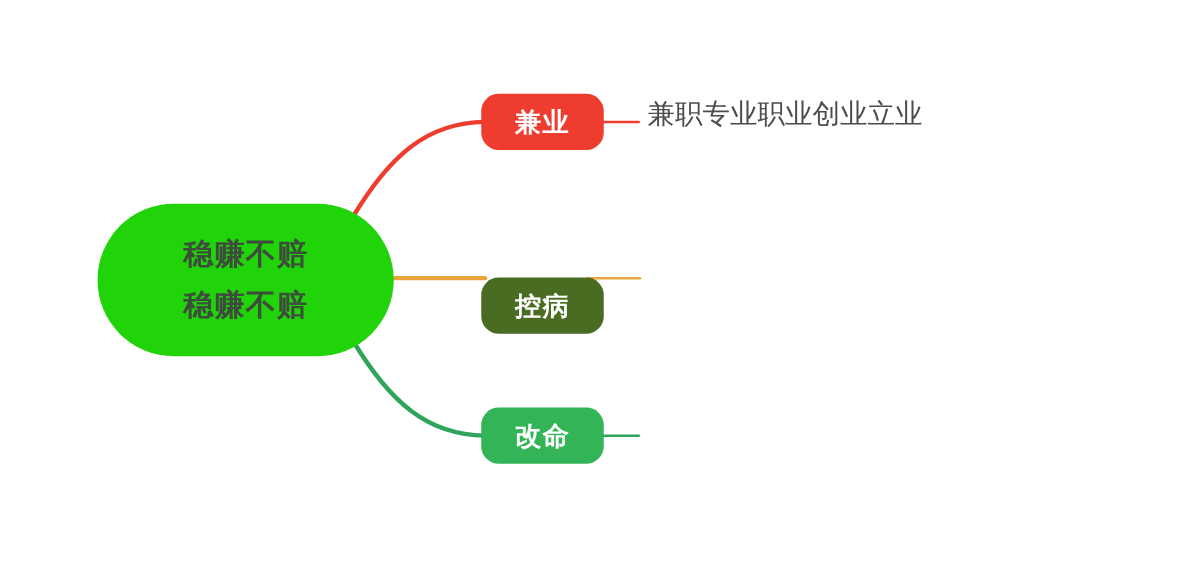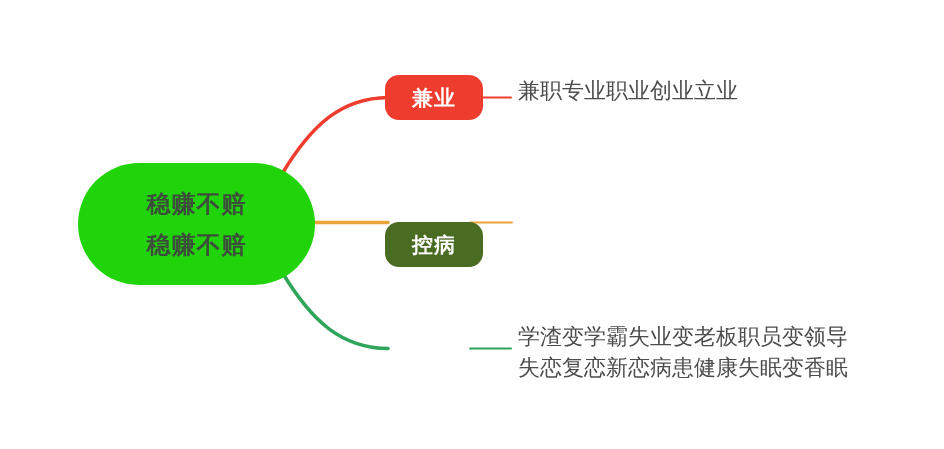--- a/index.html
+++ b/index.html
@@ -100,24 +100,23 @@
     <div class="root-line">稳赚不赔</div>
     <div class="root-line">稳赚不赔</div>
   </div>
 
   <div class="branch-box b1">
     <span class="box-label">兼业</span>
   </div>
   <div class="branch-box b2">
     <span class="box-label">控病</span>
   </div>
+  <div class="branch-box b3">
+    <span class="box-label">改命</span>
+  </div>
 
   <div class="branch-text t1">
     <div>兼职专业职业创业立业</div>
   </div>
 
 
-  <div class="branch-text t3">
-    <div>学渣变学霸失业变老板职员变领导</div>
-    <div>失恋复恋新恋病患健康失眠变香眠</div>
-  </div>
 
 </div>
 
 </body></html>

